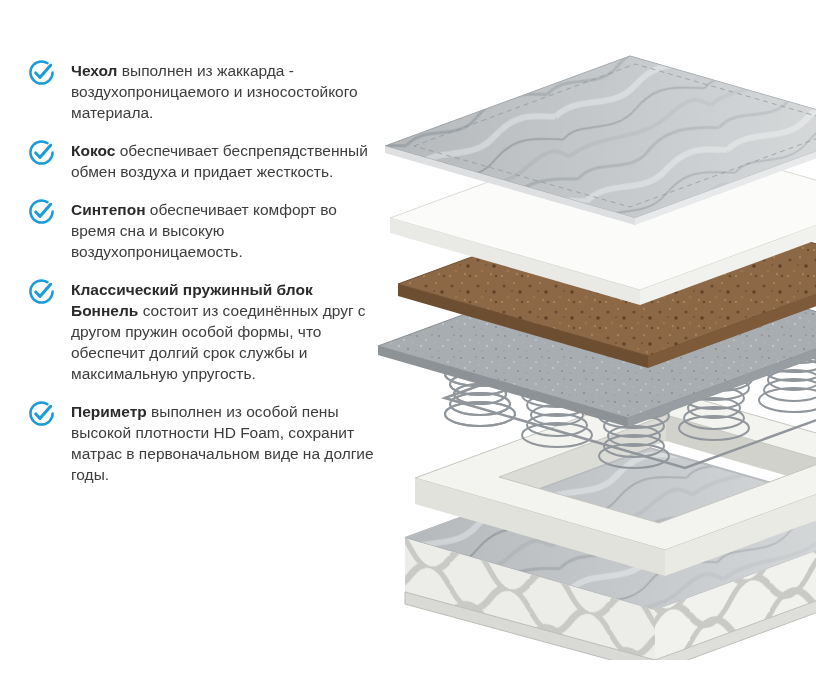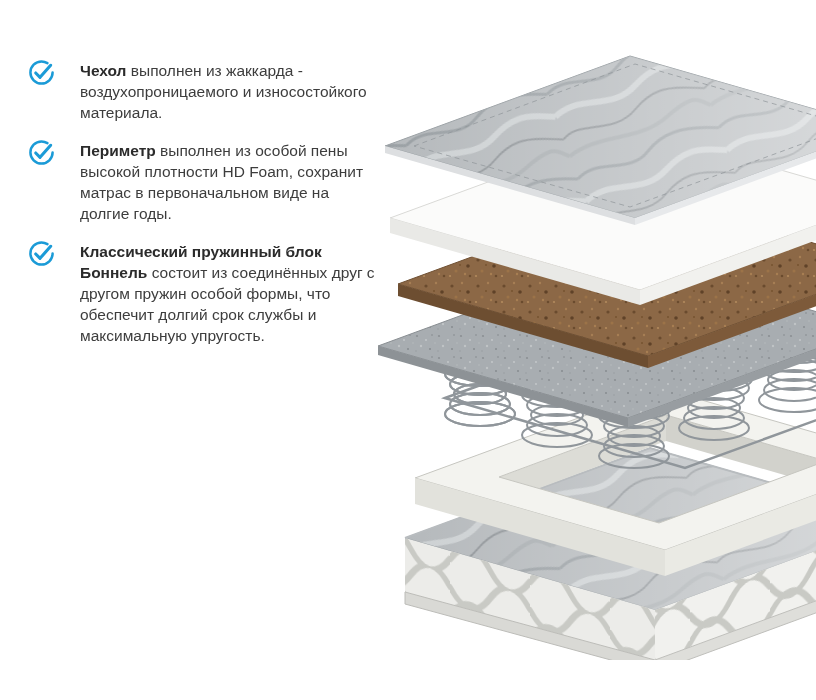--- a/index.html
+++ b/index.html
@@ -5,21 +5,21 @@
   html, body { margin: 0; padding: 0; background: #ffffff; }
   .stage {
     position: relative; width: 816px; height: 700px;
     background: #ffffff; overflow: hidden;
     font-family: "Liberation Sans", "DejaVu Sans", sans-serif;
   }
   .features {
     position: absolute; left: 28px; top: 60px; width: 354px;
     margin: 0; padding: 0; list-style: none;
   }
-  .feature { display: flex; align-items: flex-start; gap: 25px; margin-bottom: 17px; }
+  .feature { display: flex; align-items: flex-start; gap: 16px; margin-bottom: 17px; }
   .check { flex: 0 0 27px; margin-top: -1px; }
   .feature p { margin: 0; font-size: 15.5px; line-height: 21px; color: #3d3d3d; }
   .feature b { color: #2b2b2b; }
   .diagram { position: absolute; left: 370px; top: 46px; }
 </style>
 </head>
 <body>
 
 <div class="stage">
 
@@ -27,39 +27,55 @@
 
     <li class="feature">
       <svg class="check" width="27" height="27" viewBox="0 0 28 28" fill="none" stroke="#1b9bd7" stroke-linecap="round" stroke-linejoin="round">
         <circle cx="14" cy="14" r="11.5" pathLength="100" stroke-dasharray="84 16" stroke-width="2.6"></circle>
         <polyline points="8,14.5 12.5,19 23.5,6.5" stroke-width="3.2"></polyline>
       </svg>
       <p><b>Чехол</b>
       <span>выполнен из жаккарда - воздухопроницаемого и износостойкого материала.</span></p>
     </li>
 
-
-
+    <li class="feature">
+      <svg class="check" width="27" height="27" viewBox="0 0 28 28" fill="none" stroke="#1b9bd7" stroke-linecap="round" stroke-linejoin="round">
+        <circle cx="14" cy="14" r="11.5" pathLength="100" stroke-dasharray="84 16" stroke-width="2.6"></circle>
+        <polyline points="8,14.5 12.5,19 23.5,6.5" stroke-width="3.2"></polyline>
+      </svg>
+      <p><b>Кокос</b>
+      <span>обеспечивает беспрепядственный обмен воздуха и придает жесткость.</span></p>
+    </li>
+
+    <li class="feature">
+      <svg class="check" width="27" height="27" viewBox="0 0 28 28" fill="none" stroke="#1b9bd7" stroke-linecap="round" stroke-linejoin="round">
+        <circle cx="14" cy="14" r="11.5" pathLength="100" stroke-dasharray="84 16" stroke-width="2.6"></circle>
+        <polyline points="8,14.5 12.5,19 23.5,6.5" stroke-width="3.2"></polyline>
+      </svg>
+      <p><b>Синтепон</b>
+      <span>обеспечивает комфорт во время сна и высокую воздухопроницаемость.</span></p>
+    </li>
+
+
+    <li class="feature">
+      <svg class="check" width="27" height="27" viewBox="0 0 28 28" fill="none" stroke="#1b9bd7" stroke-linecap="round" stroke-linejoin="round">
+        <circle cx="14" cy="14" r="11.5" pathLength="100" stroke-dasharray="84 16" stroke-width="2.6"></circle>
+        <polyline points="8,14.5 12.5,19 23.5,6.5" stroke-width="3.2"></polyline>
+      </svg>
+      <p><b>Классический пружинный блок Боннель</b>
+      <span>состоит из соединённых друг с другом пружин особой формы, что обеспечит долгий срок службы и максимальную упругость.</span></p>
+    </li>
 
     <li class="feature">
       <svg class="check" width="27" height="27" viewBox="0 0 28 28" fill="none" stroke="#1b9bd7" stroke-linecap="round" stroke-linejoin="round">
         <circle cx="14" cy="14" r="11.5" pathLength="100" stroke-dasharray="84 16" stroke-width="2.6"></circle>
         <polyline points="8,14.5 12.5,19 23.5,6.5" stroke-width="3.2"></polyline>
       </svg>
       <p><b>Периметр</b>
       <span>выполнен из особой пены высокой плотности HD Foam, сохранит матрас в первоначальном виде на долгие годы.</span></p>
-    </li>
-
-    <li class="feature">
-      <svg class="check" width="27" height="27" viewBox="0 0 28 28" fill="none" stroke="#1b9bd7" stroke-linecap="round" stroke-linejoin="round">
-        <circle cx="14" cy="14" r="11.5" pathLength="100" stroke-dasharray="84 16" stroke-width="2.6"></circle>
-        <polyline points="8,14.5 12.5,19 23.5,6.5" stroke-width="3.2"></polyline>
-      </svg>
-      <p><b>Классический пружинный блок Боннель</b>
-      <span>состоит из соединённых друг с другом пружин особой формы, что обеспечит долгий срок службы и максимальную упругость.</span></p>
     </li>
 
   </ul>
 
   <svg class="diagram" width="446" height="614" viewBox="0 0 446 614">
     <defs>
       <linearGradient id="hi" x1="0" y1="0" x2="1" y2="0">
         <stop offset="0" stop-color="#ffffff" stop-opacity="0"></stop>
         <stop offset="1" stop-color="#ffffff" stop-opacity="0.5"></stop>
       </linearGradient>

